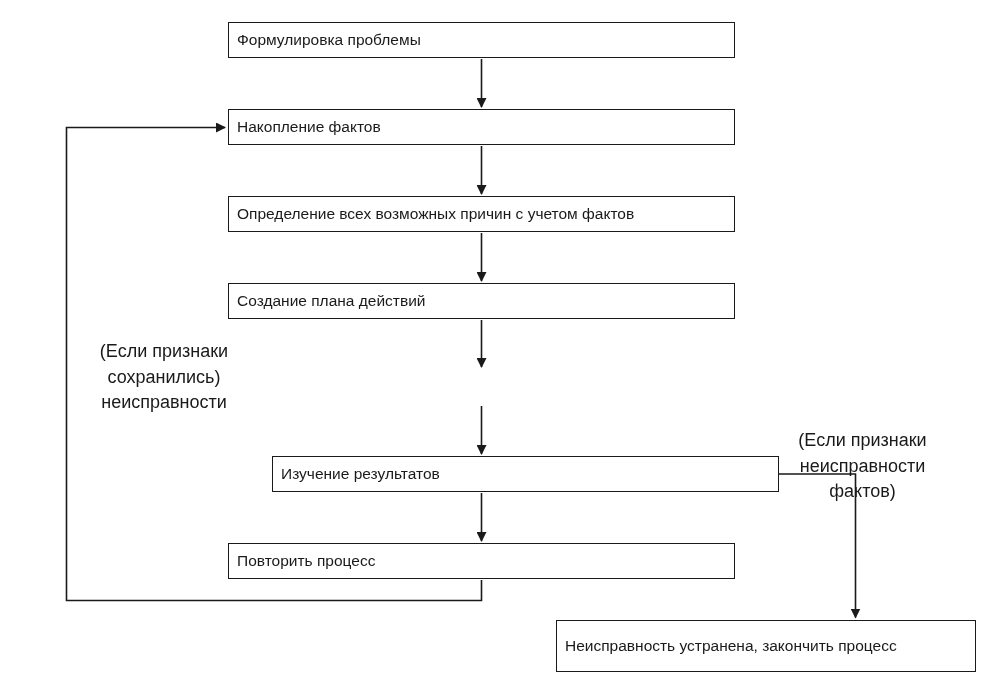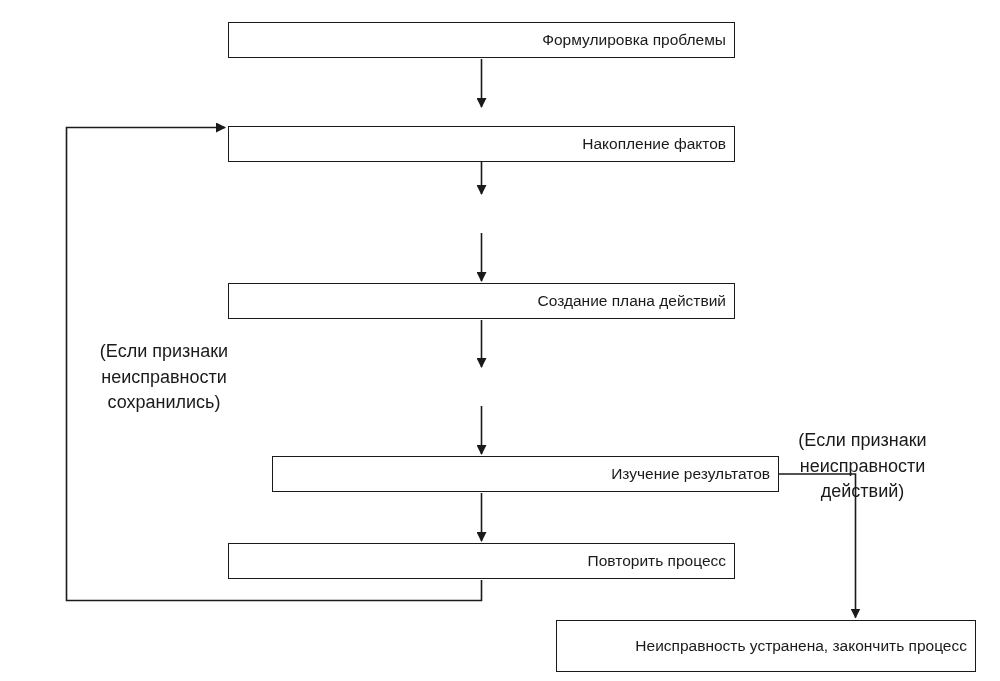--- a/index.html
+++ b/index.html
@@ -22,30 +22,30 @@
     left: 0; top: 0;
     width: 1000px; height: 681px;
     pointer-events: none;
   }
   .box {
     position: absolute;
     border: 1.6px solid #1a1a1a;
     background: #ffffff;
     display: flex;
     align-items: center;
-    justify-content: flex-end;
+    justify-content: flex-start;
     text-align: center;
     font-size: 15.5px;
     line-height: 1.15;
     color: #1a1a1a;
     padding: 2px 8px;
   }
   .b-main { left: 228px; width: 507px; height: 36px; }
   .b1 { top: 22px; }
-  .b2 { top: 109px; margin-top: 17px; }
+  .b2 { top: 109px; }
   .b3 { top: 196px; }
   .b4 { top: 283px; }
   .b5 { top: 369px; }
   .b6 { top: 456px; margin-left: 44px; }
   .b7 { top: 543px; }
   .b8 { left: 556px; top: 620px; width: 420px; height: 52px; }
   .ann {
     position: absolute;
     text-align: center;
     font-size: 18px;
@@ -80,42 +80,45 @@
   </svg>
 
   <div class="box b-main b1">
     <span>Формулировка проблемы</span>
   </div>
 
   <div class="box b-main b2">
     <span>Накопление фактов</span>
   </div>
 
+  <div class="box b-main b3">
+    <span>Определение всех возможных причин с учетом фактов</span>
+  </div>
 
   <div class="box b-main b4">
     <span>Создание плана действий</span>
   </div>
 
 
   <div class="box b-main b6">
     <span>Изучение результатов</span>
   </div>
 
   <div class="box b-main b7">
     <span>Повторить процесс</span>
   </div>
 
   <div class="box b8">
     <span>Неисправность устранена, закончить процесс</span>
   </div>
 
   <div class="ann ann-left">
     <span>(Если признаки</span>
+    <span>сохранились)</span>
     <span>неисправности</span>
-    <span>сохранились)</span>
   </div>
 
   <div class="ann ann-right">
     <span>(Если признаки</span>
-    <span>неисправности действий)</span>
+    <span>неисправности фактов)</span>
   </div>
 
 </div>
 
 </body></html>

